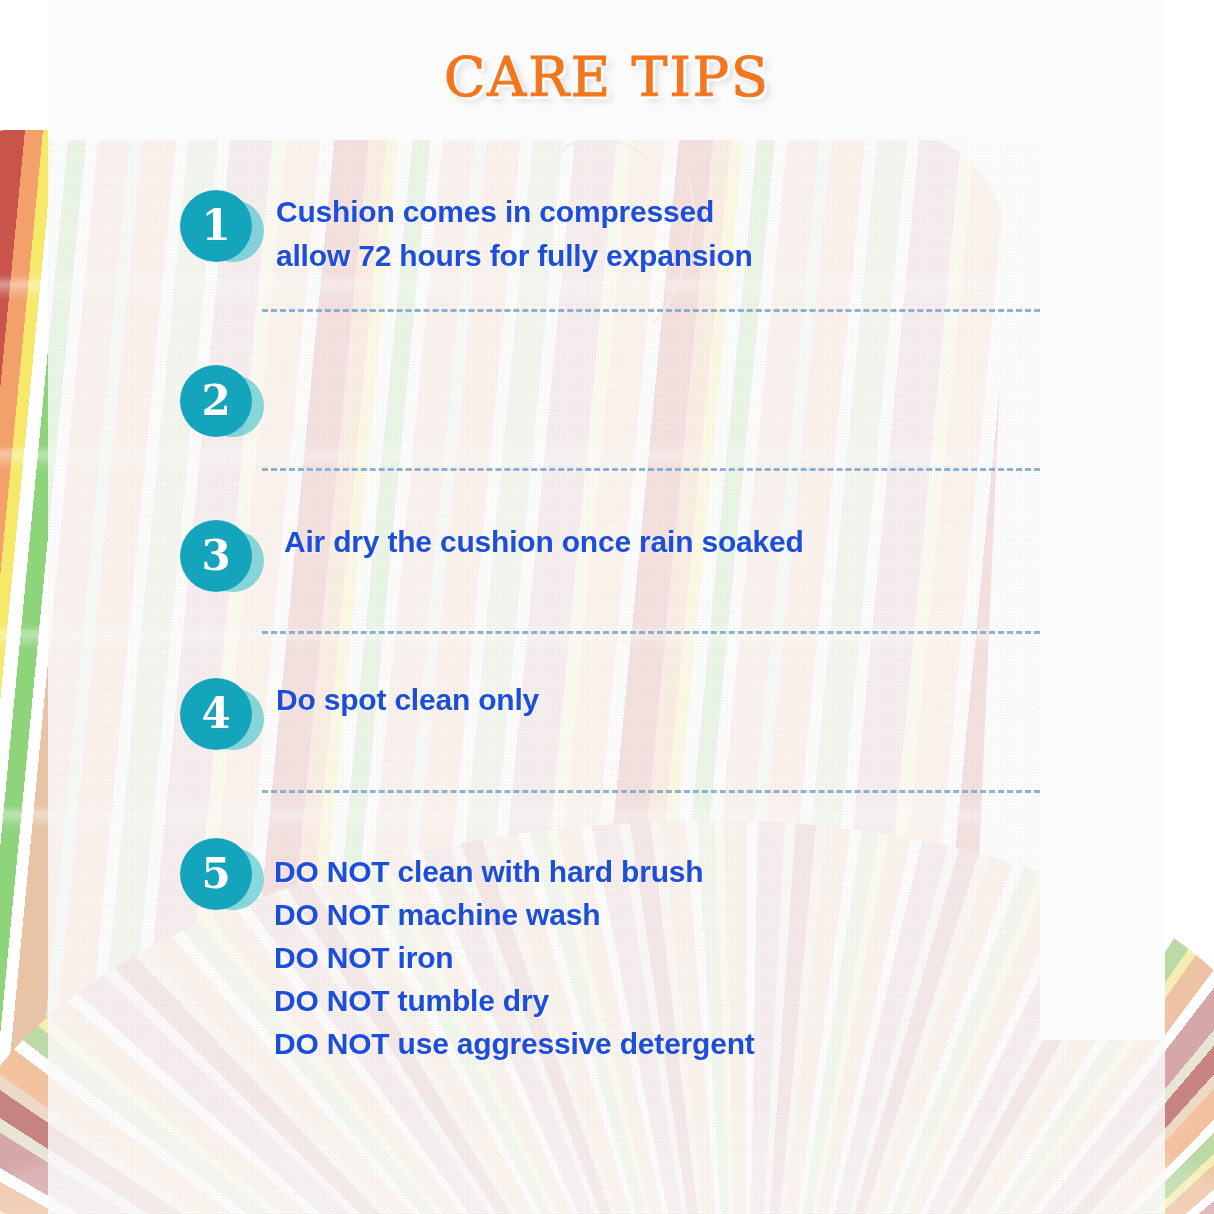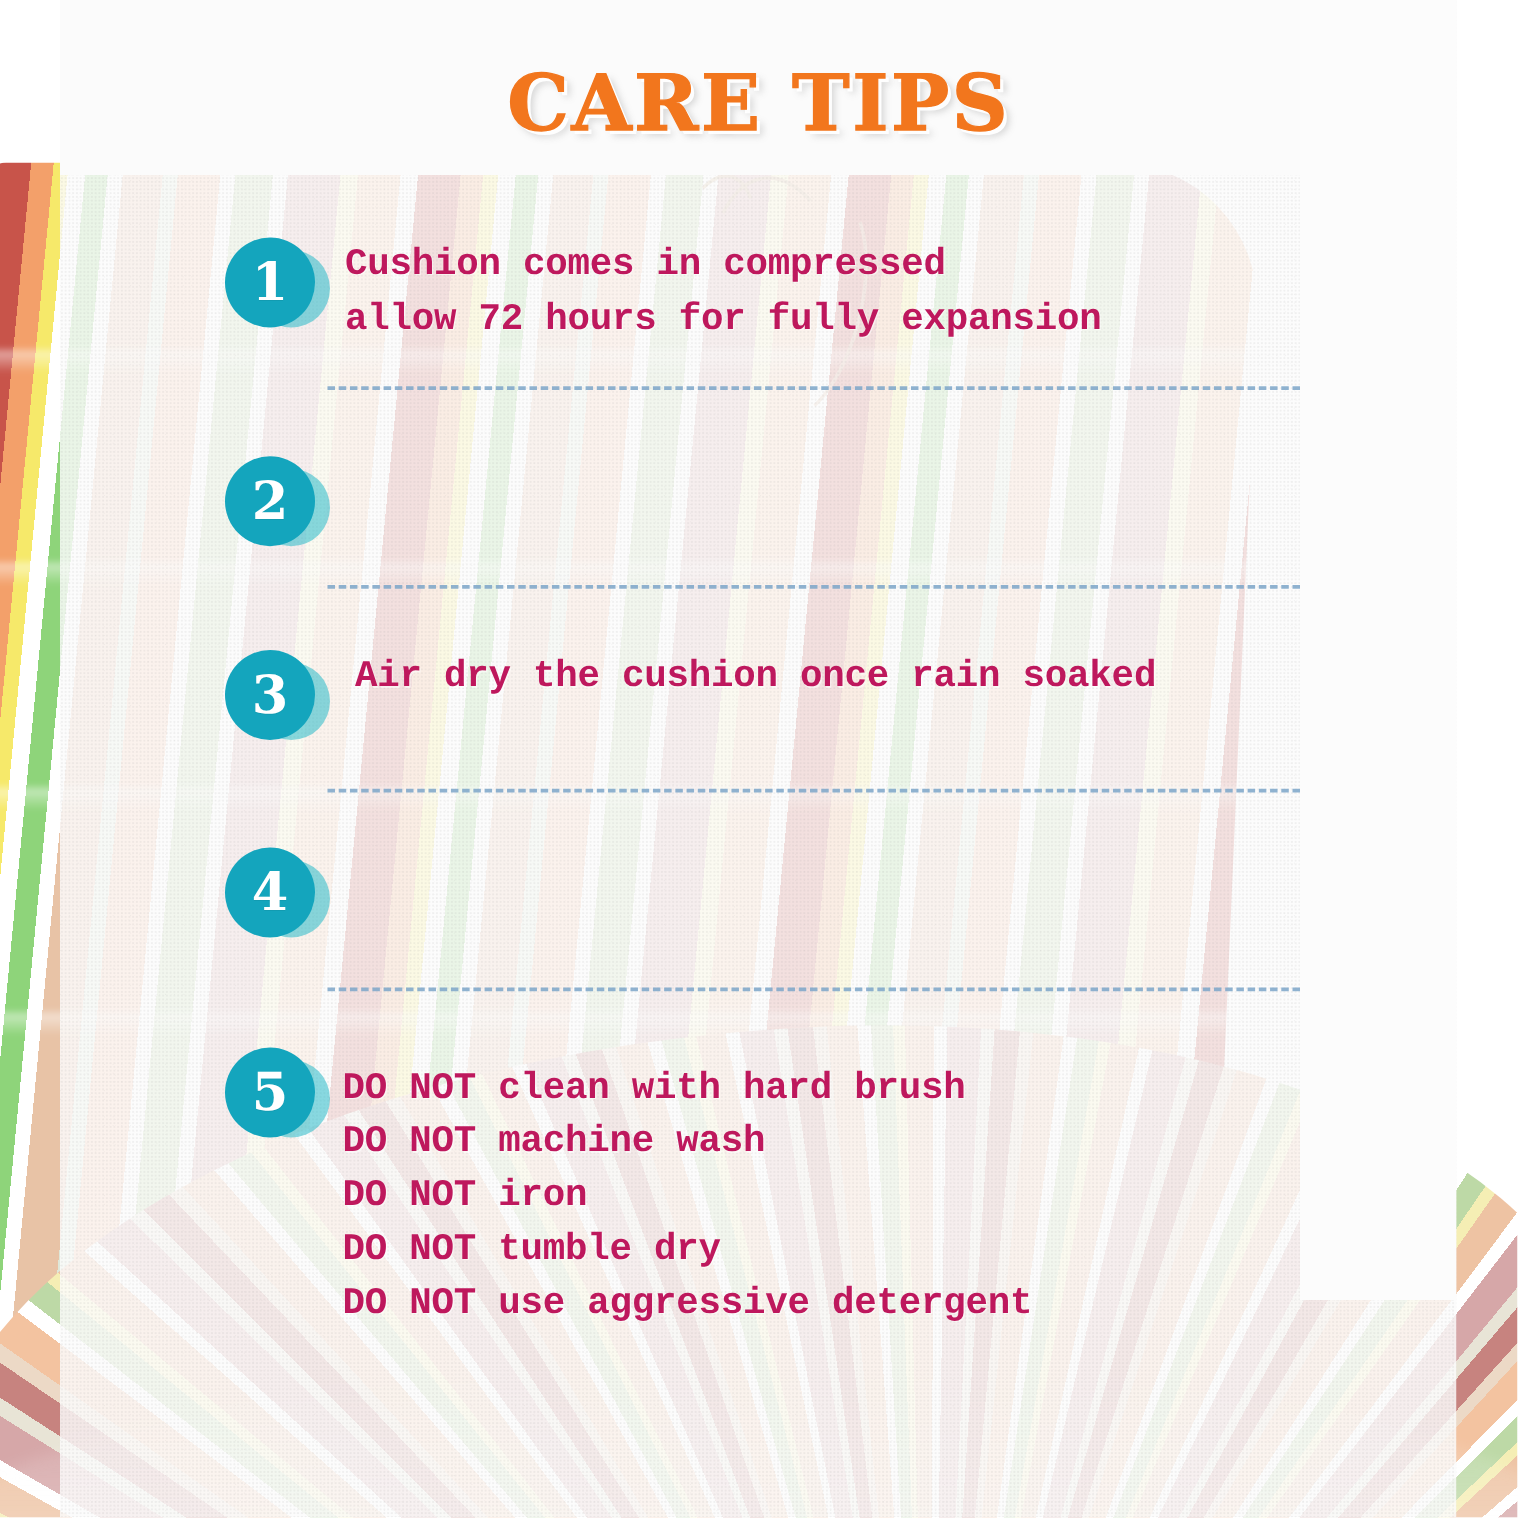--- a/index.html
+++ b/index.html
@@ -149,22 +149,22 @@
   }
 
   
   .content { position:absolute; inset:0; }
 
   .page-title {
     position:absolute;
     left:0; top:46px; width:1214px;
     text-align:center;
     font-family:"DejaVu Serif", serif;
-    font-weight:bold;
-    font-size:62px;
+    font-weight:normal;
+    font-size:54px;
     letter-spacing:2px;
     color:#f2761d;
     text-shadow:
        3px 3px 0 rgba(255,255,255,.95),
        5px 5px 6px rgba(120,120,120,.28);
     -webkit-text-stroke:1px #f2761d;
   }
 
   .tips { position:absolute; left:0; top:0; width:1214px; }
 
@@ -196,22 +196,22 @@
     color:#ffffff;
     font-family:"DejaVu Serif", serif;
     font-weight:bold;
     font-size:42px;
     line-height:1;
     text-shadow:0 1px 0 rgba(0,0,0,.06);
   }
 
   .tip-text {
     margin-left:18px;
-    color:#be185d;
-    font-family:Liberation Mono, monospace;
+    color:#1d4ed8;
+    font-family:Liberation Sans, sans-serif;
     font-weight:bold;
     font-size:30px;
     line-height:44px;
     letter-spacing:-.2px;
     text-shadow:1px 1px 0 rgba(255,255,255,.55);
     white-space:pre-line;
   }
   .tip-text.dense { line-height:43px; }
 
   .divider {
@@ -299,20 +299,21 @@
         <div class="tip-text">Air dry the cushion once rain soaked</div>
       </div>
 
       <div class="divider" id="div-3"></div>
 
       <div class="tip-row" id="tip-4">
         <div class="badge-wrap">
           <div class="badge-shadow"></div>
           <div class="badge">4</div>
         </div>
+        <div class="tip-text">Do spot clean only</div>
       </div>
 
       <div class="divider" id="div-4"></div>
 
       <div class="tip-row" id="tip-5">
         <div class="badge-wrap">
           <div class="badge-shadow"></div>
           <div class="badge">5</div>
         </div>
         <div class="tip-text dense">DO NOT clean with hard brush

